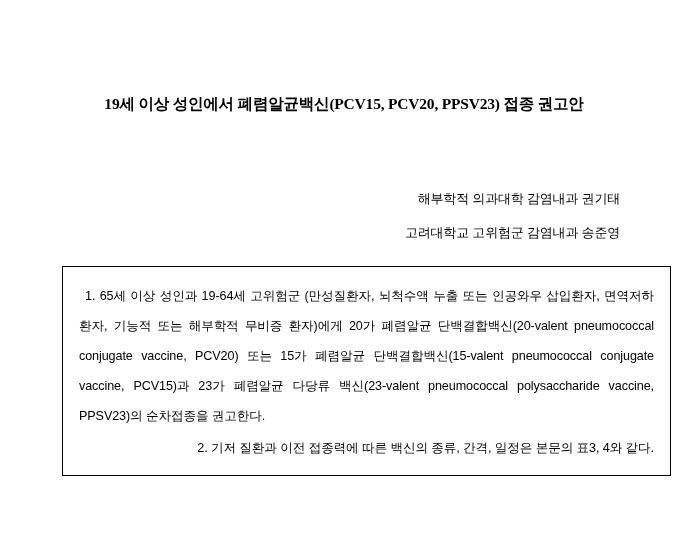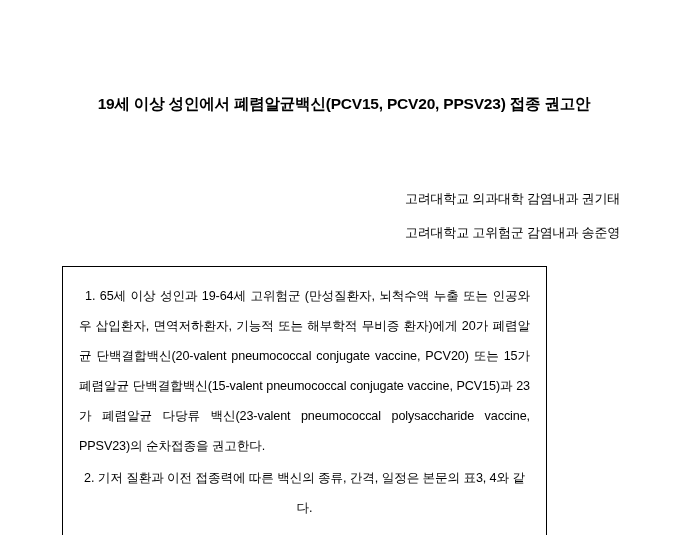--- a/index.html
+++ b/index.html
@@ -22,70 +22,70 @@
   }
   .doc-title {
     position: absolute;
     top: 84px;
     left: 0;
     width: 688px;
     text-align: center;
     font-size: 15.5px;
     font-weight: bold;
     letter-spacing: -0.2px;
-    font-family: Liberation Sans, sans-serif;
+    font-family: Liberation Serif, serif;
   }
   .authors {
     position: absolute;
     top: 182px;
     left: 0;
     width: 620px;
     text-align: right;
   }
   .author-line {
     font-size: 13px;
     line-height: 34px;
     letter-spacing: -0.2px;
     font-family: "Liberation Sans", "DejaVu Sans", sans-serif;
   }
   .summary-box {
     position: absolute;
     top: 266px;
     left: 62px;
-    width: 485px;
+    width: 609px;
     box-sizing: border-box;
     border: 1.5px solid #000000;
     padding: 14px 16px 12px 16px;
   }
   .summary-par {
     font-size: 12.6px;
     line-height: 30px;
     letter-spacing: -0.1px;
     font-family: "Liberation Sans", "DejaVu Sans", sans-serif;
     text-align: justify;
     text-justify: inter-word;
     margin: 0;
   }
   .summary-par.first {
     text-indent: 6px;
   }
   .summary-par.second {
     margin-top: 2px;
-    text-align: center;
+    text-align: right;
   }
 </style>
 </head>
 <body>
 
 <div class="page">
 
   <h1 class="doc-title">19세 이상 성인에서 폐렴알균백신(PCV15, PCV20, PPSV23) 접종 권고안</h1>
 
   <div class="authors">
-    <div class="author-line">고려대학교 의과대학 감염내과 권기태</div>
+    <div class="author-line">해부학적 의과대학 감염내과 권기태</div>
     <div class="author-line">고려대학교 고위험군 감염내과 송준영</div>
   </div>
 
   <div class="summary-box">
     <p class="summary-par first">1. 65세 이상 성인과 19-64세 고위험군 (만성질환자, 뇌척수액 누출 또는 인공와우 삽입환자, 면역저하환자, 기능적 또는 해부학적 무비증 환자)에게 20가 폐렴알균 단백결합백신(20-valent pneumococcal conjugate vaccine, PCV20) 또는 15가 폐렴알균 단백결합백신(15-valent pneumococcal conjugate vaccine, PCV15)과 23가 폐렴알균 다당류 백신(23-valent pneumococcal polysaccharide vaccine, PPSV23)의 순차접종을 권고한다.</p>
     <p class="summary-par second">2. 기저 질환과 이전 접종력에 따른 백신의 종류, 간격, 일정은 본문의 표3, 4와 같다.</p>
   </div>
 
 </div>
 

